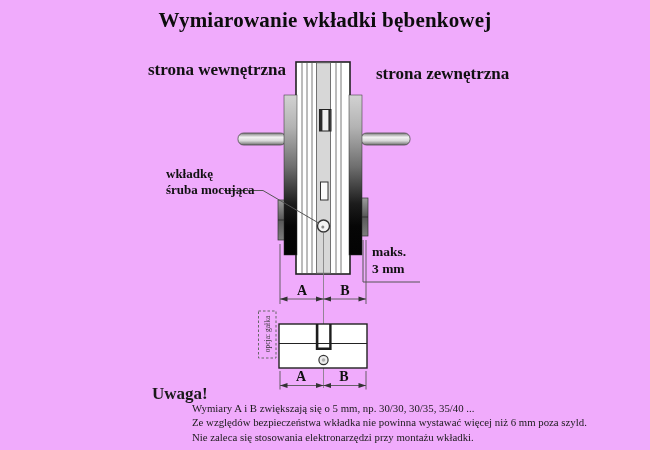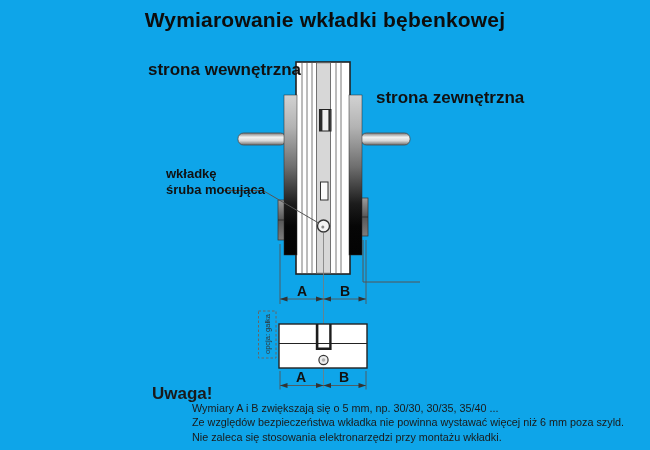--- a/index.html
+++ b/index.html
@@ -1,18 +1,18 @@
 <!DOCTYPE html>
 <html><head>
 <meta charset="utf-8">
 <style>
   html,body{margin:0;padding:0;background:#ffffff;}
   .stage{
-    position:relative;width:650px;height:450px;background:#0ea5e9;
-    font-family:Liberation Sans, sans-serif;color:#111;overflow:hidden;
+    position:relative;width:650px;height:450px;background:#f0abfc;
+    font-family:Liberation Serif, serif;color:#111;overflow:hidden;
   }
   .abs{position:absolute;}
   .title{
     left:0;right:0;top:8px;text-align:center;
     font-size:21px;font-weight:bold;letter-spacing:.2px;color:#0d0d0d;
   }
   .side-label{font-size:17px;font-weight:bold;white-space:nowrap;text-align:right;}
   .screw-label{left:166px;top:166px;font-size:13px;font-weight:bold;line-height:15.5px;text-align:left;}
   .maks-label{left:372px;top:244px;font-size:13.5px;font-weight:bold;line-height:16.5px;}
   .dim-label{width:22px;text-align:center;font-size:14px;font-weight:bold;}
@@ -120,27 +120,31 @@
       <polygon points="280,385.5 287.5,383.1 287.5,387.9"></polygon>
       <polygon points="366,385.5 358.5,383.1 358.5,387.9"></polygon>
       <polygon points="323.5,385.5 316,383.1 316,387.9"></polygon>
       <polygon points="323.5,385.5 331,383.1 331,387.9"></polygon>
     </g>
   </svg>
 
   <div class="abs title">Wymiarowanie wkładki bębenkowej</div>
 
   <div class="abs side-label" style="left:148px;top:60px;">strona wewnętrzna</div>
-  <div class="abs side-label" style="left:376px;top:64px;margin-top:24px;">strona zewnętrzna</div>
+  <div class="abs side-label" style="left:376px;top:64px;">strona zewnętrzna</div>
 
   <div class="abs screw-label">
     <div>wkładkę</div>
     <div>śruba mocująca</div>
   </div>
 
+  <div class="abs maks-label">
+    <div>maks.</div>
+    <div>3 mm</div>
+  </div>
 
   <div class="abs dim-label" style="left:291px;top:283px;">A</div>
   <div class="abs dim-label" style="left:334px;top:283px;">B</div>
   <div class="abs dim-label" style="left:290px;top:369px;">A</div>
   <div class="abs dim-label" style="left:333px;top:369px;">B</div>
 
   <div class="abs knob-label">opcja: gałka</div>
 
   <div class="abs notes">
     <div class="notes-heading">Uwaga!</div>

